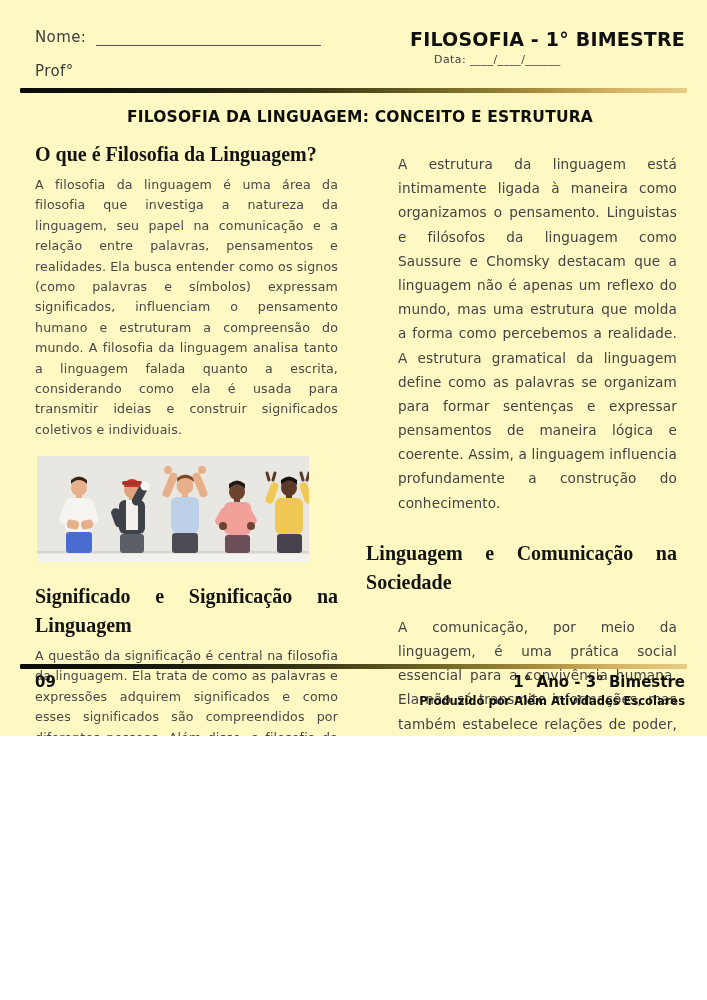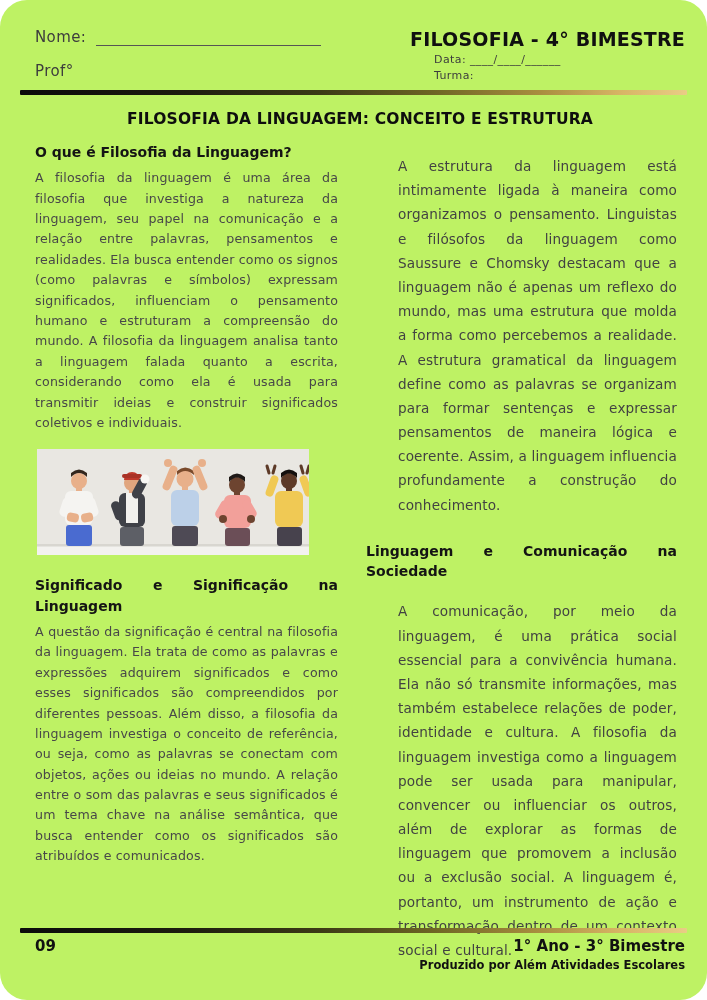--- a/index.html
+++ b/index.html
@@ -1,39 +1,39 @@
 <!DOCTYPE html>
 <html><head>
 <meta charset="utf-8">
 <style>
   html,body{margin:0;padding:0;background:#ffffff;}
   .page{
-    position:relative;width:707px;height:1000px;background:#bef264;
-    font-family:"DejaVu Sans","Liberation Sans",sans-serif;color:#333;overflow:hidden;border-radius:27px;
+    position:relative;width:707px;height:736px;background:#fef9c3;
+    font-family:"DejaVu Sans","Liberation Sans",sans-serif;color:#333;overflow:hidden;
   }
   
   .header{display:flex;justify-content:space-between;align-items:flex-start;padding:28px 22px 0 35px;}
   .hdr-left{font-size:15px;color:#3d3d3d;letter-spacing:.4px;}
   .name-row{display:flex;align-items:flex-end;}
   .name-line{display:inline-block;width:225px;border-bottom:1.4px solid #555;margin-left:10px;height:16px;}
   .prof{margin-top:16px;}
   .hdr-right{text-align:left;}
   .course-title{font-size:19px;font-weight:bold;color:#101010;letter-spacing:.2px;}
   .date-row,.turma-row{font-size:11px;color:#3d3d3d;margin-top:3px;margin-left:24px;letter-spacing:.4px;}
   
   .rule{height:5px;margin:8px 20px 0 20px;border-radius:1px;
     background:linear-gradient(90deg,#0b0b0b 0%,#1d1d0f 25%,#3c3a16 45%,#6e6524 62%,#a98e3f 78%,#d7b565 90%,#e9cd85 100%);}
   
   .doc-title{text-align:center;font-size:15.5px;font-weight:bold;color:#0e0e0e;margin:15px 0 9px 0;letter-spacing:.2px;padding-left:13px;}
   .quote{margin:0 30px;font-style:italic;color:#575757;font-size:12.8px;line-height:1.65;text-align:justify;word-spacing:4px;}
   
   .columns{display:flex;gap:28px;margin:14px 30px 0 35px;}
   .col-left{width:304px;}
   .col-right{width:312px;}
-  .sec-h{font-size:14px;font-weight:bold;color:#141414;text-align:justify;line-height:1.45;margin:0 0 6px 0;}
+  .sec-h{font-size:20px;font-weight:bold;color:#141414;text-align:justify;line-height:1.45;margin:0 0 6px 0;font-family:Liberation Serif, serif;}
   .col-left .sec-h1{margin-top:0;}
   .body-p{font-size:12.6px;color:#484848;line-height:1.62;text-align:justify;margin:0;letter-spacing:.15px;}
   .col-right .body-p{font-size:13.6px;line-height:1.78;color:#424242;margin-left:32px;}
   .col-right .sec-h{margin-top:24px;}
   .col-right .sec-h.first{margin-top:4px;}
   .col-right .gap-after-h{height:12px;}
   .sec2-left{margin-top:16px;}
   
   .illus-wrap{margin:16px 0 14px 2px;}
   
@@ -52,23 +52,22 @@
 
   <div class="header">
     <div class="hdr-left">
       <div class="name-row">
         <span>Nome:</span>
         <span class="name-line"></span>
       </div>
       <div class="prof">Prof°</div>
     </div>
     <div class="hdr-right">
-      <div class="course-title">FILOSOFIA - 4° BIMESTRE</div>
+      <div class="course-title">FILOSOFIA - 1° BIMESTRE</div>
       <div class="date-row">Data: ____/____/______</div>
-      <div class="turma-row">Turma:</div>
     </div>
   </div>
 
   <div class="rule"></div>
 
   <div class="doc-title">FILOSOFIA DA LINGUAGEM: CONCEITO E ESTRUTURA</div>
 
   <div class="columns">
 
     <div class="col-left">

